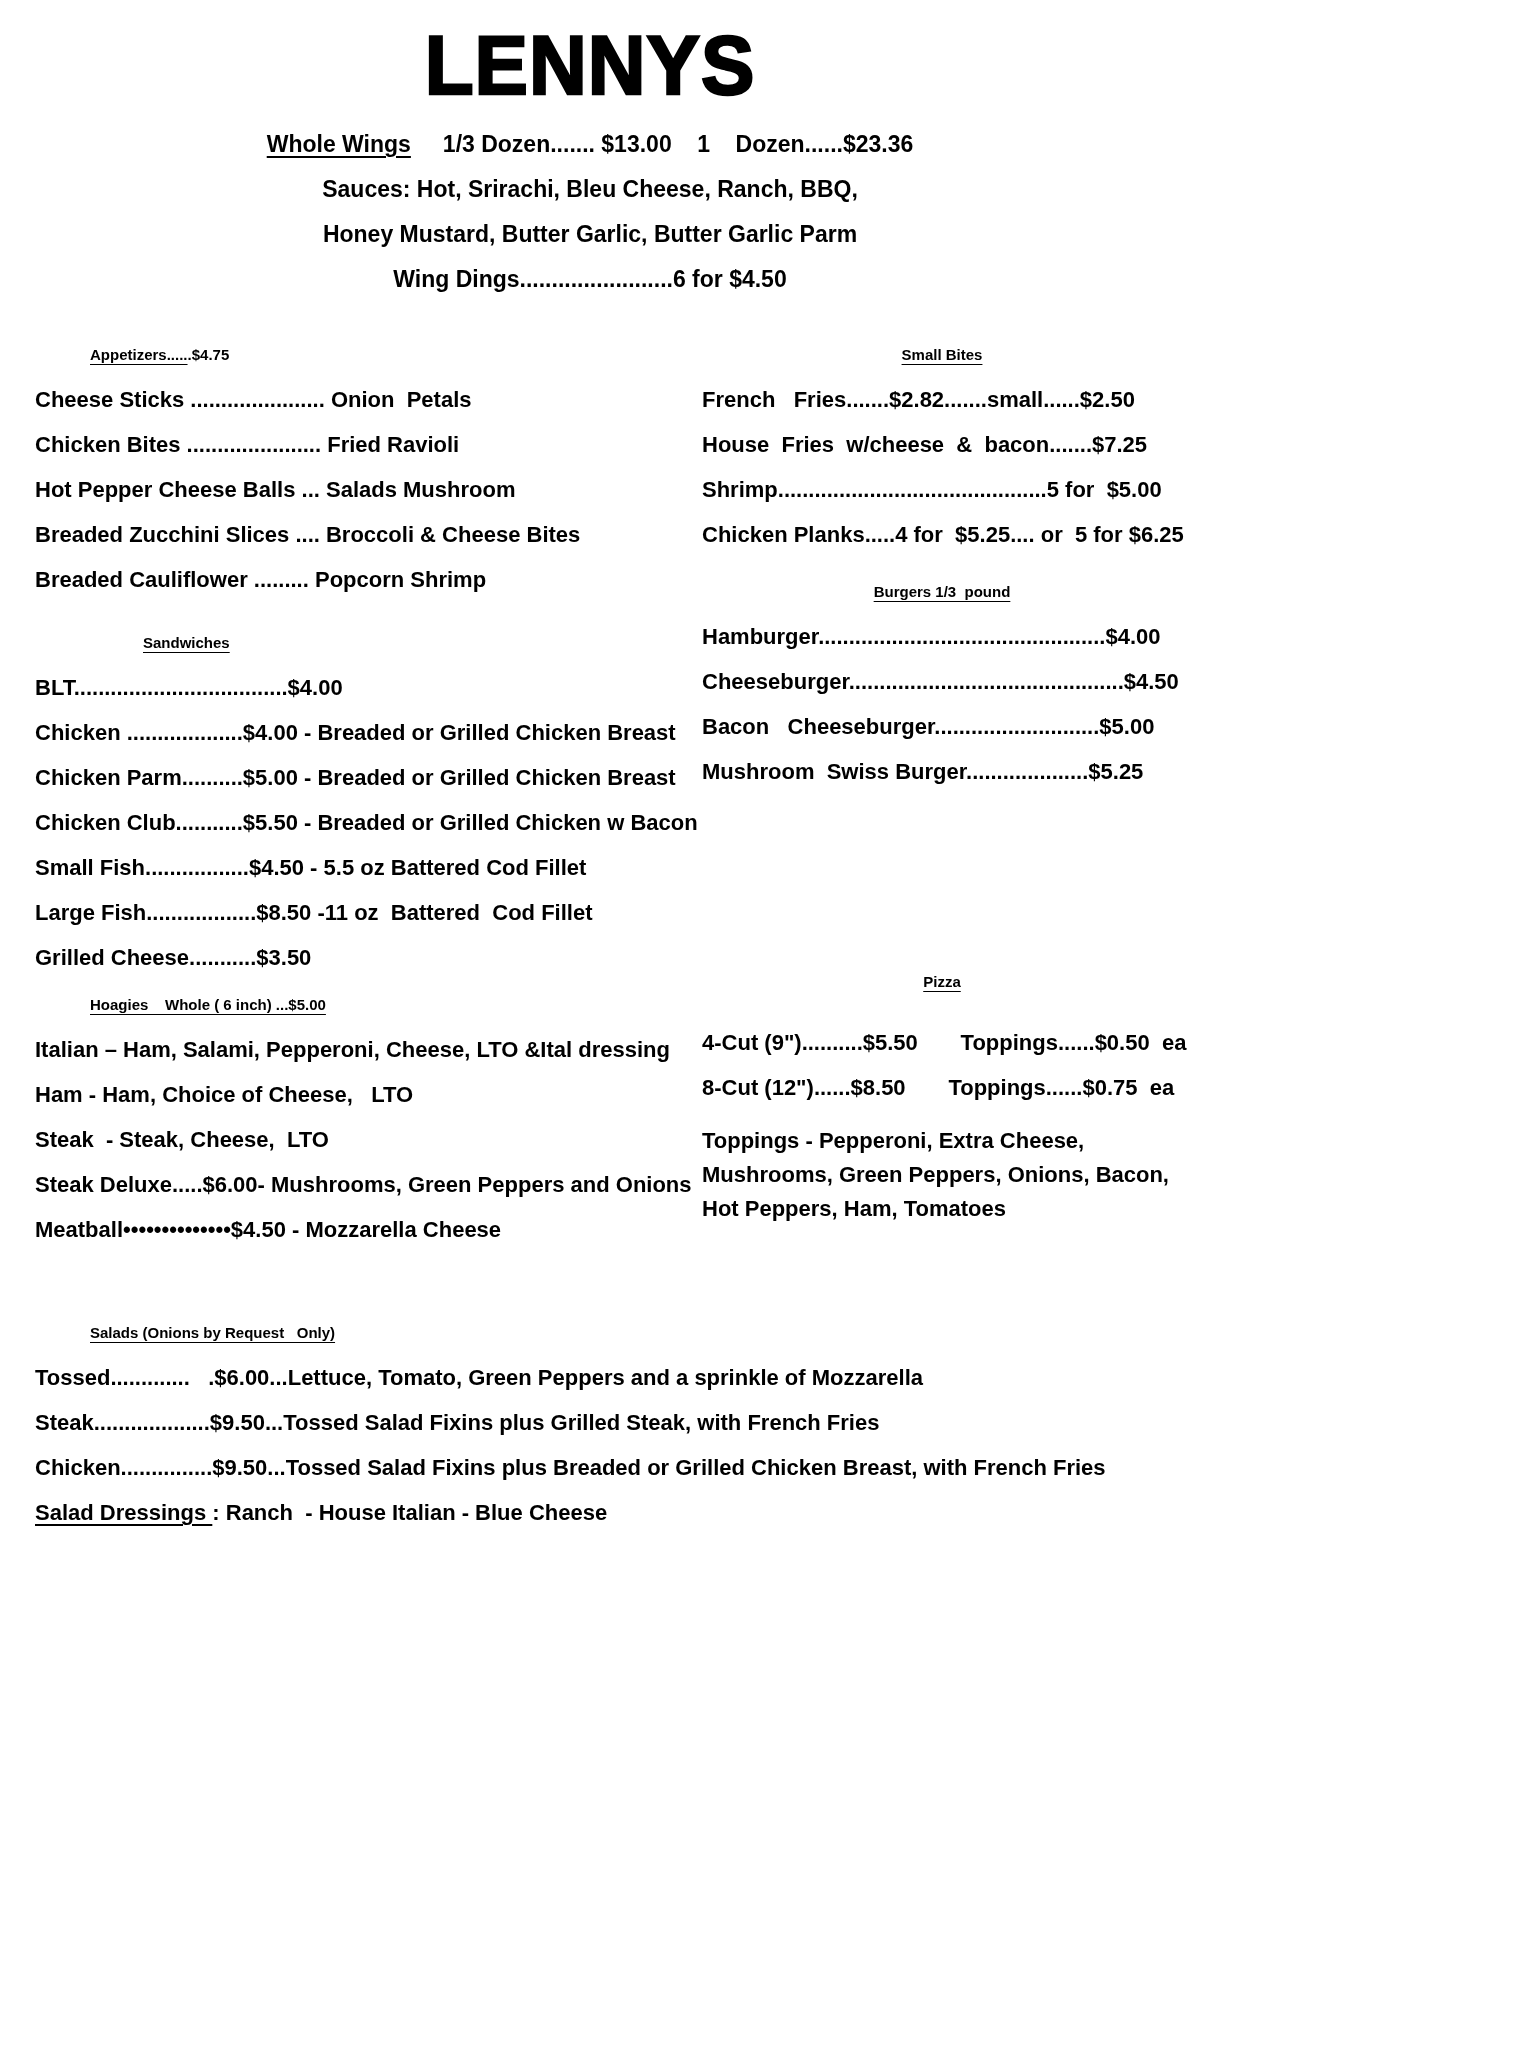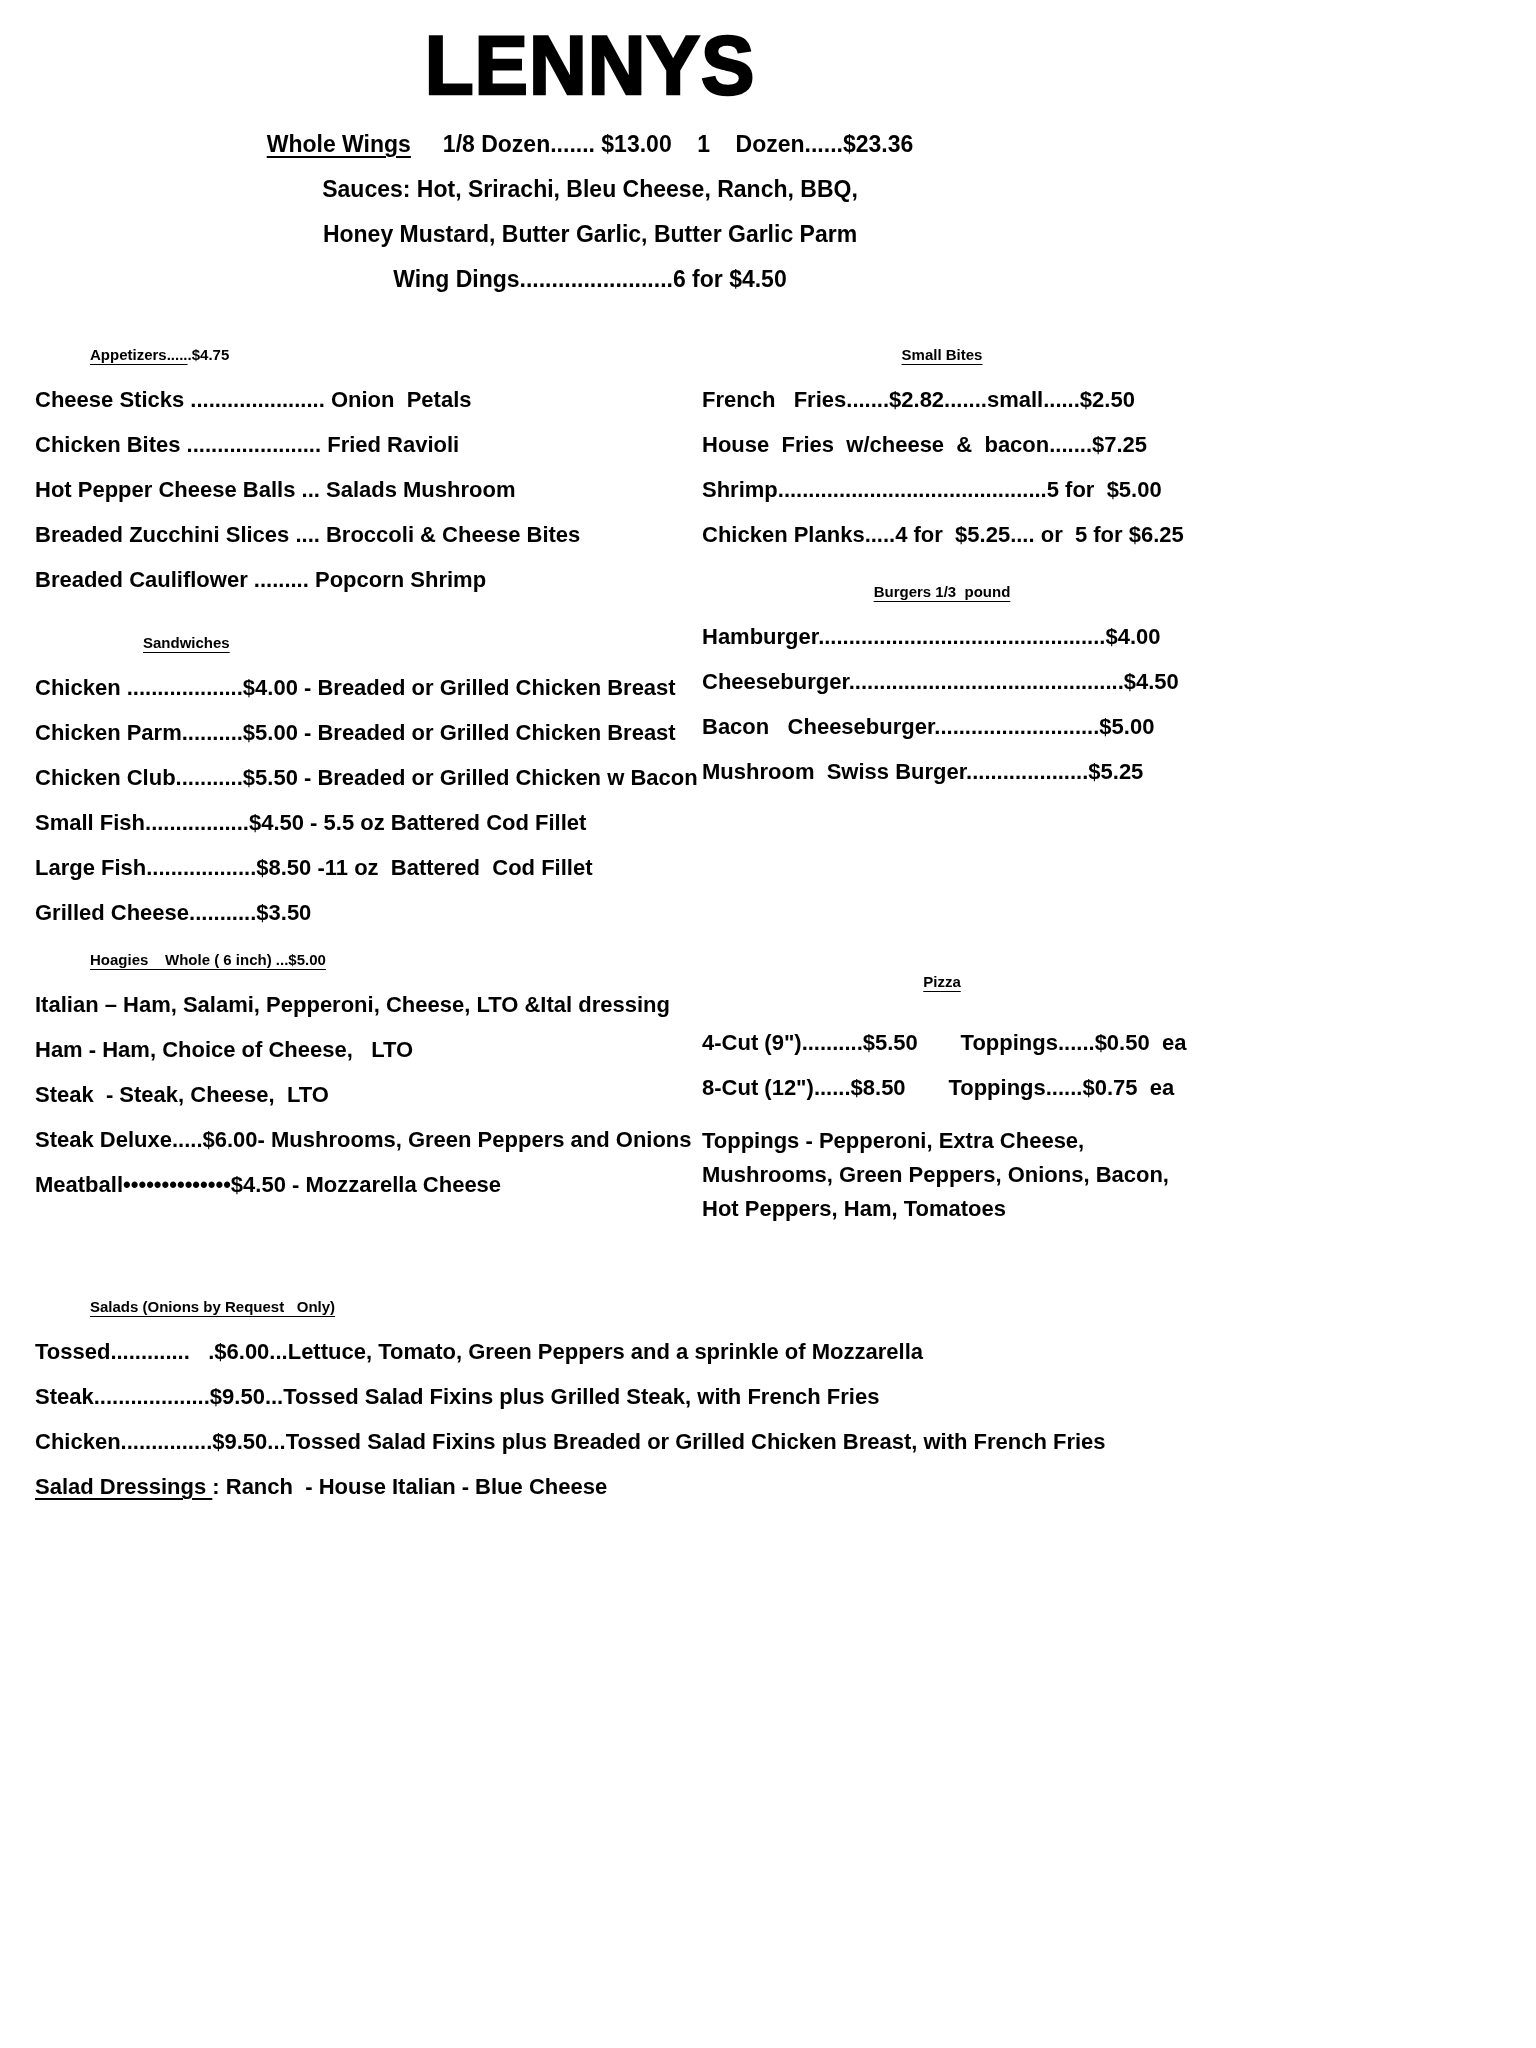--- a/index.html
+++ b/index.html
@@ -55,41 +55,42 @@
 </head>
 <body>
 
 <div class="page">
 
   <div class="logo">
     <span>LENNYS</span>
   </div>
 
   <div class="top-wrap">
-    <div class="top-line"><span class="u">Whole Wings</span><span>     1/8 Dozen....... $13.00    1    Dozen......$23.36</span></div>
+    <div class="top-line"><span class="u">Whole Wings</span><span>     1/3 Dozen....... $13.00    1    Dozen......$23.36</span></div>
     <div class="top-line">Sauces: Hot, Srirachi, Bleu Cheese, Ranch, BBQ,</div>
     <div class="top-line">Honey Mustard, Butter Garlic, Butter Garlic Parm</div>
     <div class="top-line">Wing Dings........................6 for $4.50</div>
   </div>
 
   <div class="columns">
 
     <div class="col-left">
 
       <div>
         <div class="heading ind-55"><span class="u">Appetizers.....</span><span>.$4.75</span></div>
         <div class="line">Cheese Sticks ...................... Onion  Petals</div>
         <div class="line">Chicken Bites ...................... Fried Ravioli</div>
         <div class="line">Hot Pepper Cheese Balls ... Salads Mushroom</div>
         <div class="line">Breaded Zucchini Slices .... Broccoli &amp; Cheese Bites</div>
         <div class="line">Breaded Cauliflower ......... Popcorn Shrimp</div>
       </div>
 
       <div class="mt-18">
         <div class="heading ind-165"><span class="u">Sandwiches</span></div>
+        <div class="line">BLT...................................$4.00</div>
         <div class="line">Chicken ...................$4.00 - Breaded or Grilled Chicken Breast</div>
         <div class="line">Chicken Parm..........$5.00 - Breaded or Grilled Chicken Breast</div>
         <div class="line">Chicken Club...........$5.50 - Breaded or Grilled Chicken w Bacon</div>
         <div class="line">Small Fish.................$4.50 - 5.5 oz Battered Cod Fillet</div>
         <div class="line">Large Fish..................$8.50 -11 oz  Battered  Cod Fillet</div>
         <div class="line">Grilled Cheese...........$3.50</div>
       </div>
 
       <div class="mt-2">
         <div class="heading ind-55"><span class="u">Hoagies    Whole ( 6 inch) ...$5.00</span></div>

